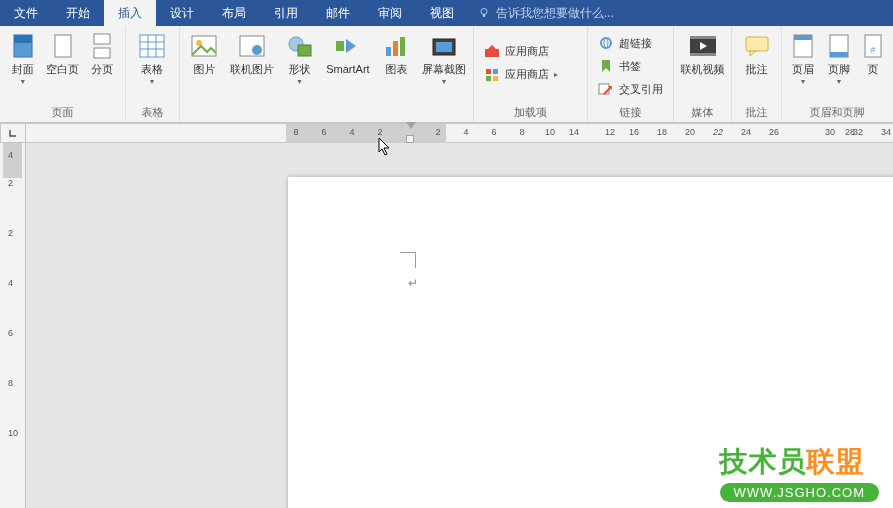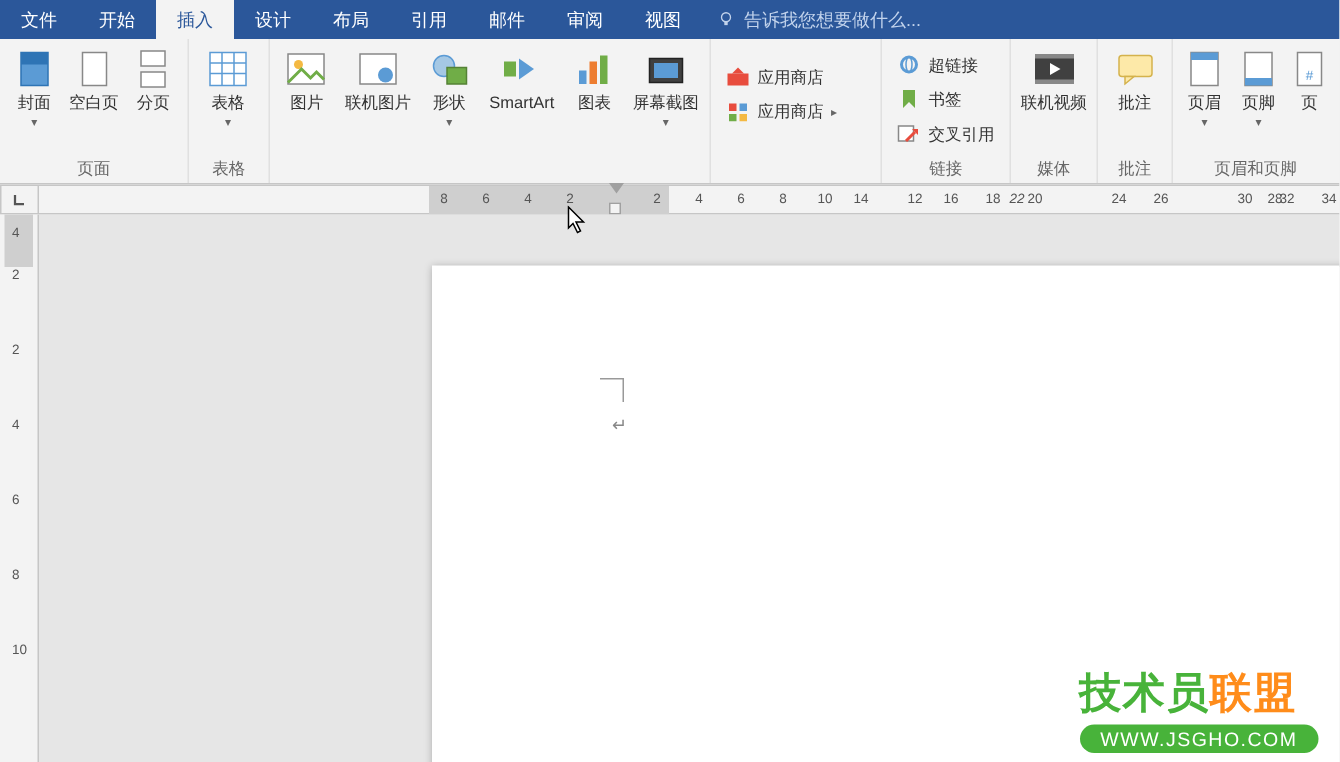--- a/index.html
+++ b/index.html
@@ -206,20 +206,21 @@
                 <rect x="9" y="2" width="5" height="5" fill="#5b9bd5"></rect>
                 <rect x="2" y="9" width="5" height="5" fill="#70ad47"></rect>
                 <rect x="9" y="9" width="5" height="5" fill="#f4b942"></rect>
               </svg>
             </div>
           <span>应用商店</span>
           <span style="font-size:8px;color:#666">▸</span>
         </div>
       </div>
     </div>
+    <div class="group-label">加载项</div>
   </div>
 
   <div class="group" style="width:86px">
     <div class="group-body">
       <div class="mediumcol">
         <div class="smallrow">
           <div class="sico">
               <svg width="16" height="14">
                 <circle cx="8" cy="7" r="5" fill="none" stroke="#5b9bd5" stroke-width="2"></circle>
                 <ellipse cx="8" cy="7" rx="2" ry="5" fill="none" stroke="#5b9bd5"></ellipse>
@@ -337,21 +338,21 @@
       <div class="tickn" style="left: 412px;">2</div>
       <div class="tickn" style="left: 440px;">4</div>
       <div class="tickn" style="left: 468px;">6</div>
       <div class="tickn" style="left: 496px;">8</div>
       <div class="tickn" style="left: 524px;">10</div>
       <div class="tickn" style="left: 584px; text-align: center;">12</div>
       <div class="tickn" style="left: 548px;">14</div>
       <div class="tickn" style="left: 608px;">16</div>
       <div class="tickn" style="left: 636px;">18</div>
       <div class="tickn" style="left: 664px;">20</div>
-      <div class="tickn" style="left: 652px; font-style: italic;">22</div>
+      <div class="tickn" style="left: 692px; font-style: italic;">22</div>
       <div class="tickn" style="left: 720px;">24</div>
       <div class="tickn" style="left: 748px;">26</div>
       <div class="tickn" style="left: 824px;">28</div>
       <div class="tickn" style="left: 804px;">30</div>
       <div class="tickn" style="left: 832px;">32</div>
       <div class="tickn" style="left: 860px;">34</div>
     </div>
 </div>
 
 <div class="vruler">

